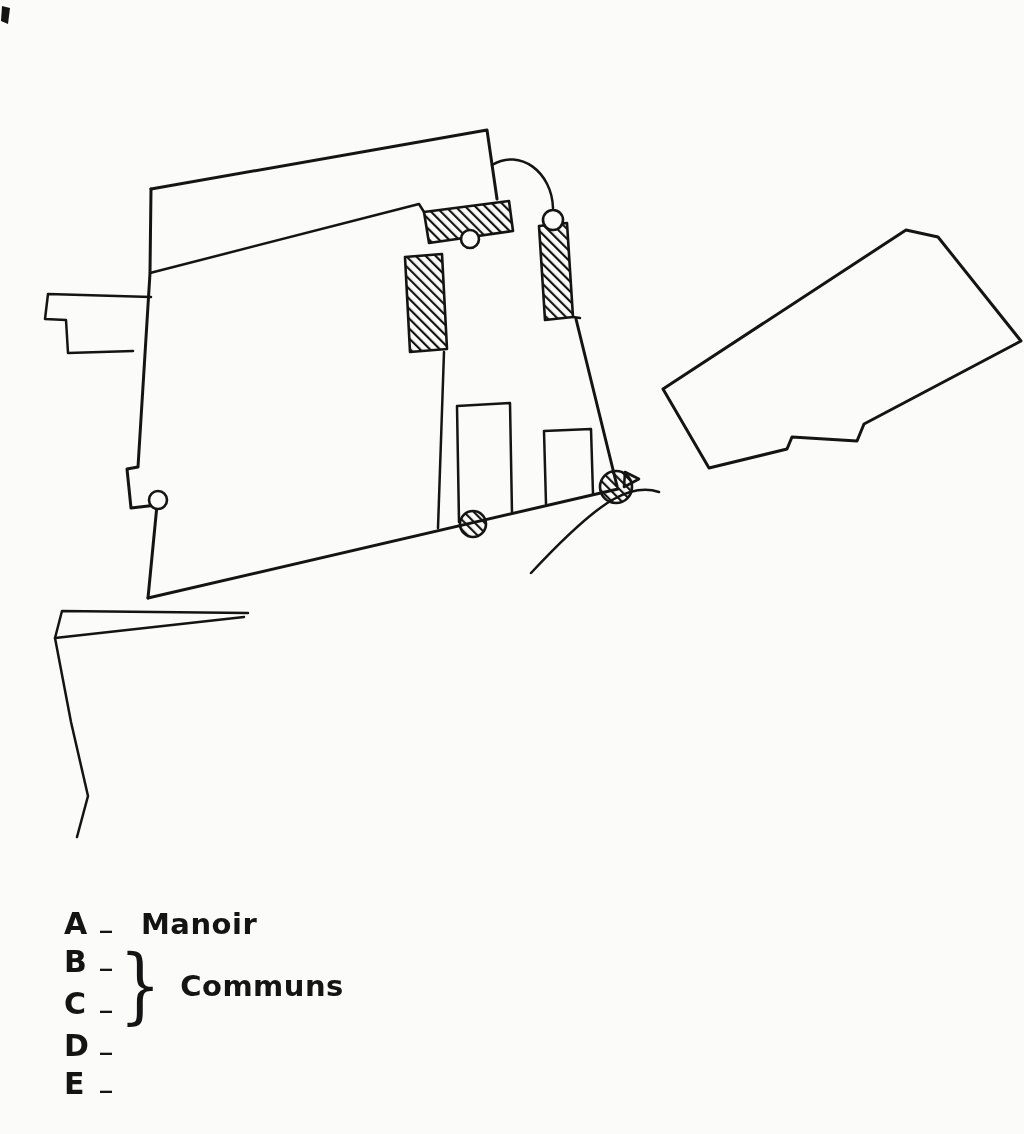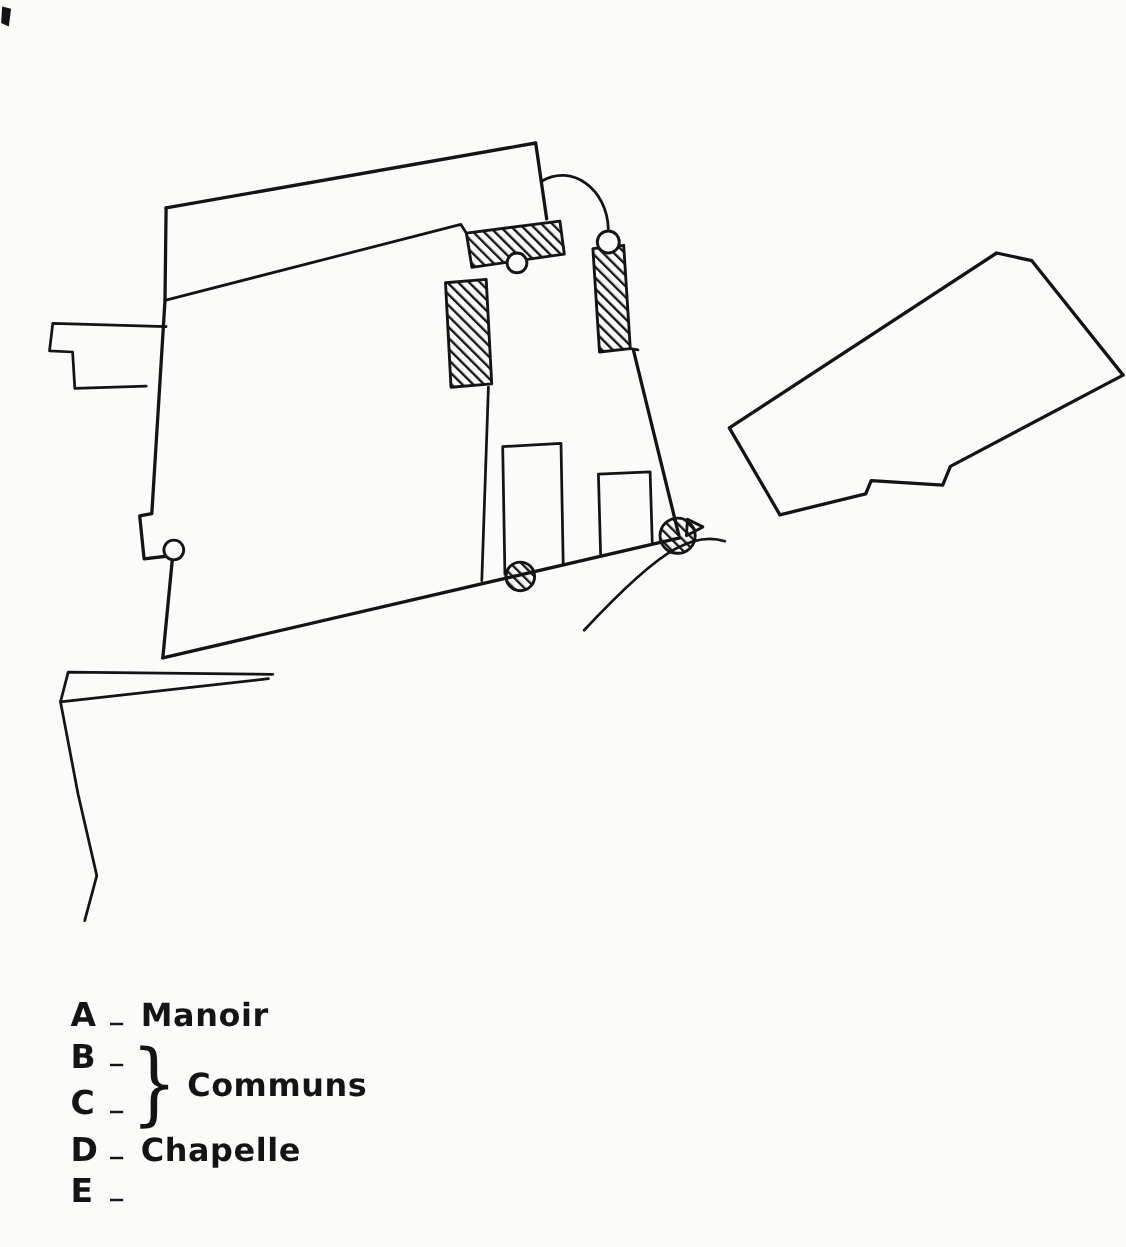--- a/index.html
+++ b/index.html
@@ -16,29 +16,29 @@
   .hatched    { fill:url(#hatch); stroke:var(--ink); stroke-width:2.6; stroke-linejoin:round; }
   .white-dot  { fill:var(--paper); stroke:var(--ink); stroke-width:2.6; }
   .speck      { fill:var(--ink); stroke:none; }
   pattern line { stroke:var(--ink); stroke-width:2.3; }
 
   
   .legend { position:absolute; left:64px; top:906px; font-weight:bold; }
   .lrow   { display:flex; align-items:baseline; height:38px; }
   .lkey   { font-size:30px; width:36px; letter-spacing:1px; }
   .ldash  { font-size:24px; display:inline-block; transform:translateY(-7px); margin-right:6px; }
-  .llabel { font-size:29px; margin-left:10px; letter-spacing:0.5px; }
+  .llabel { font-size:29px; margin-left:23px; letter-spacing:0.5px; }
   .lgroup { display:flex; align-items:center; }
   .bc .lrow { height:42px; }
   .brace  {
     font-family:"DejaVu Serif", serif; font-weight:400;
     font-size:82px; line-height:84px;
     display:inline-block; transform:scaleX(0.8); margin-left:-4px;
   }
-  .glabel { margin-left:4px; }
+  .glabel { margin-left:14px; }
 </style>
 </head>
 <body>
 
 <div class="page">
 
   <svg class="plan" width="1024" height="1134" viewBox="0 0 1024 1134">
     <defs>
       <pattern id="hatch" width="7" height="7" patternUnits="userSpaceOnUse" patternTransform="rotate(-45)">
         <line x1="1" y1="0" x2="1" y2="7"></line>
@@ -109,21 +109,20 @@
           <span class="ldash">_</span>
         </div>
       </div>
       <span class="brace">}</span>
       <span class="llabel glabel">Communs</span>
     </div>
 
     <div class="lrow">
       <span class="lkey">D</span>
       <span class="ldash">_</span>
-      <span class="llabel">Chapelle</span>
     </div>
 
     <div class="lrow">
       <span class="lkey">E</span>
       <span class="ldash">_</span>
     </div>
 
   </div>
 </div>
 

